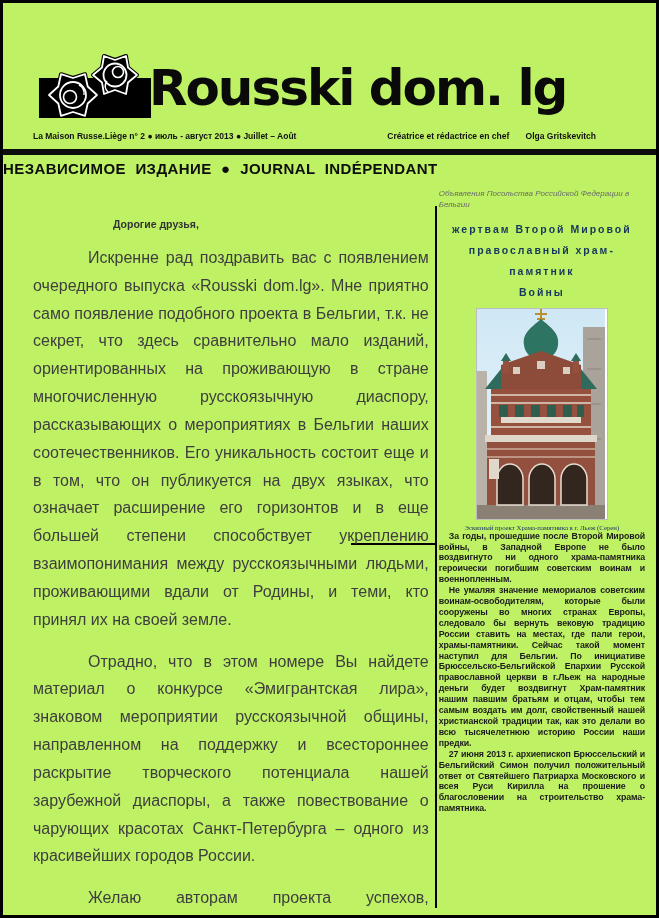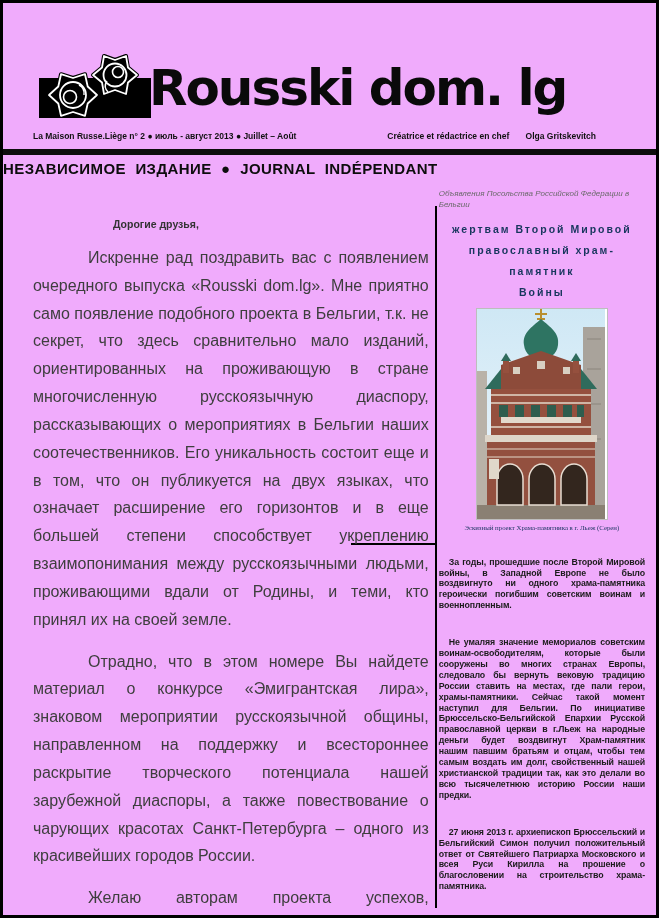--- a/index.html
+++ b/index.html
@@ -1,18 +1,18 @@
 <!DOCTYPE html>
 <html><head>
 <meta charset="utf-8">
 <style>
   html,body{margin:0;padding:0;background:#888;}
   .page{
     position:relative; width:659px; height:918px; margin:0 auto;
-    background:#f0abfc; border:3px solid #000; box-sizing:border-box;
+    background:#bef264; border:3px solid #000; box-sizing:border-box;
     overflow:hidden; font-family:"Liberation Sans", sans-serif; color:#222;
   }
   
   .logo-svg{position:absolute; left:36px; top:42px;}
   .paper-title{
     position:absolute; left:146px; top:56px; width:420px;
     font-family:"DejaVu Sans", sans-serif; font-weight:800; font-size:50px;
     letter-spacing:-2px; color:#0a0a0a; white-space:nowrap;
   }
   .issue-line{
@@ -50,21 +50,21 @@
   .spb-figure{width:388px; height:208px; margin:14px 0 0 2px; border-radius:10px; overflow:hidden;
     box-shadow:0 0 9px rgba(40,40,40,.65); border:3px solid #fff; box-sizing:border-box;}
   
   .kicker{margin-top:5px; font-size:8px; font-style:italic; color:#696969; line-height:1.35;}
   .headline{margin-top:8px; text-align:center; color:#17365d; font-weight:bold;
     font-size:10.5px; letter-spacing:2px; line-height:21px;}
   .church-figure{width:130px; margin:5px auto 0; border:1px solid #bdbdbd; background:#fff;}
   .church-figure svg{display:block;}
   .church-caption{margin-top:4px; text-align:center; font-family:"Liberation Serif", serif;
     font-size:6.8px; color:#1f3864;}
-  .emb-p{margin-top:26px; font-size:8.8px; font-weight:bold; color:#1c1c1c;
+  .emb-p{margin-top:0; font-size:8.8px; font-weight:bold; color:#1c1c1c;
     line-height:1.24; text-align:justify; text-indent:10px; letter-spacing:-.1px;}
 </style>
 </head>
 <body>
 
 <div class="page">
 
   <svg class="logo-svg" width="115" height="78" viewBox="0 0 115 78">
     <rect x="0" y="33" width="112" height="40" fill="#000"></rect>
 

